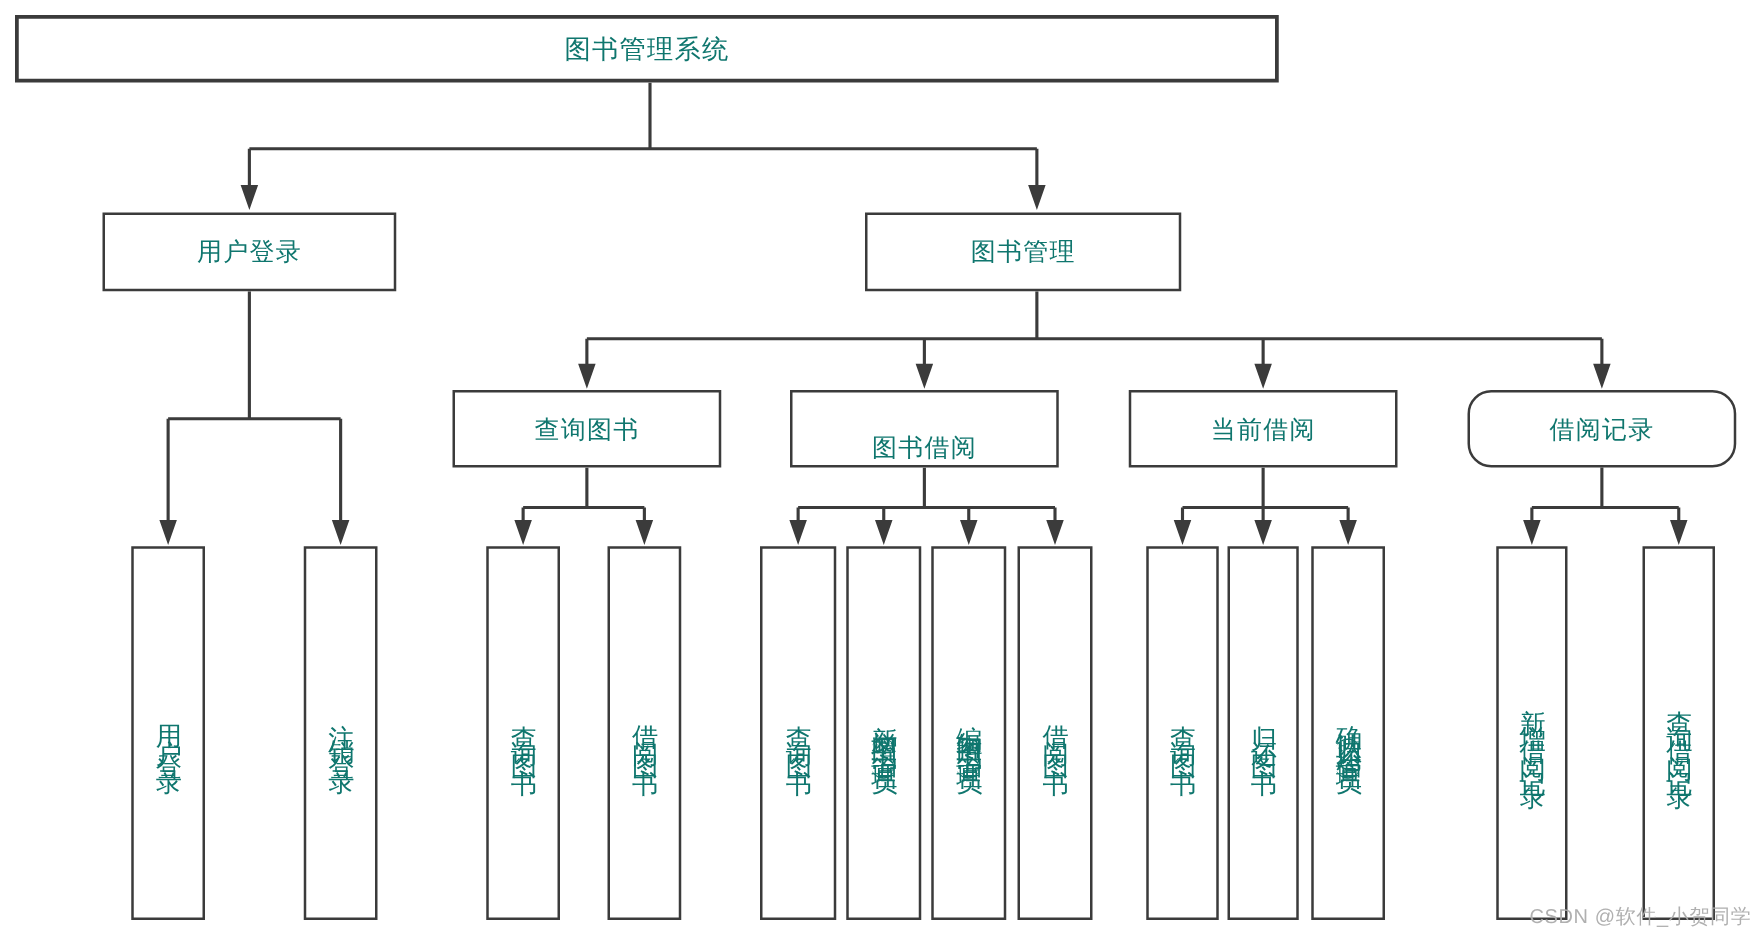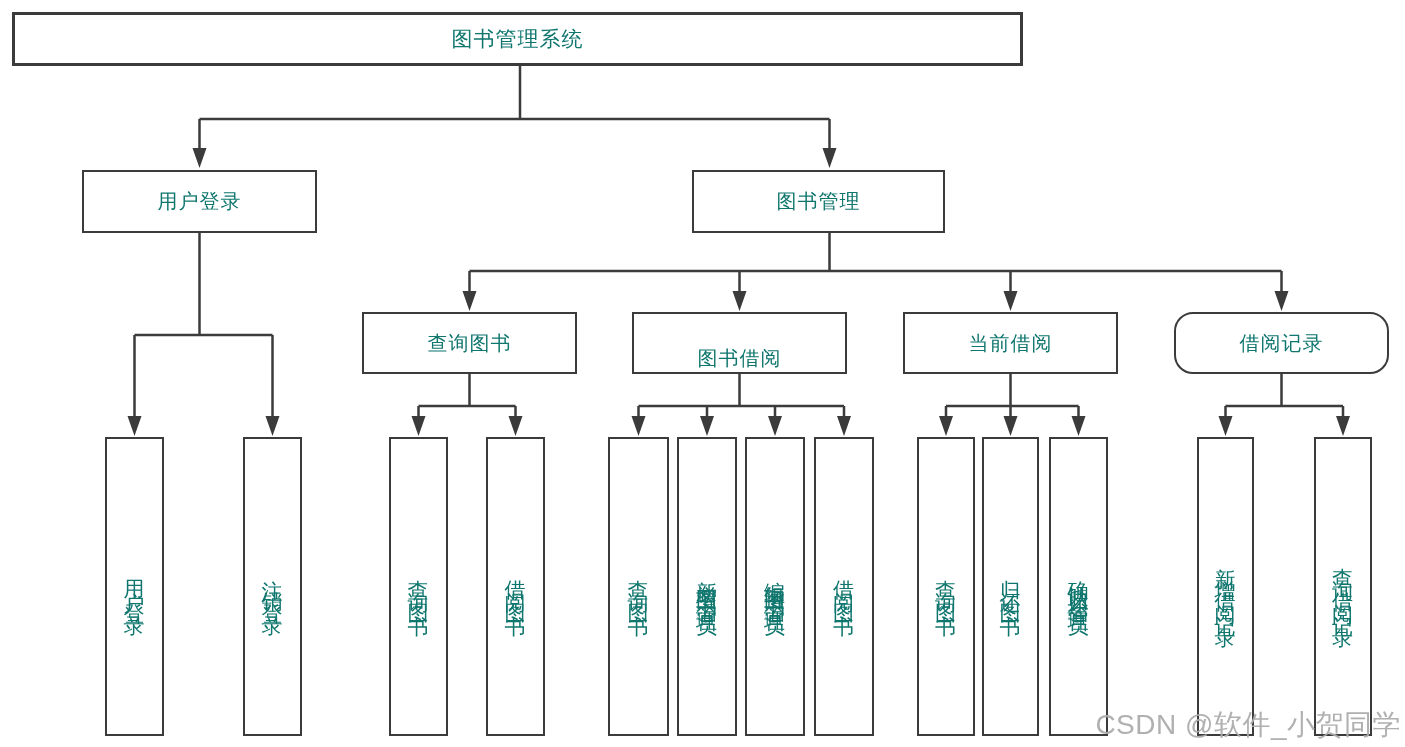--- a/index.html
+++ b/index.html
@@ -52,21 +52,21 @@
     white-space: nowrap;
   }
   .leaf .v-text.tight {
     letter-spacing: 5px;
   }
   #watermark {
     position: absolute;
     right: 4px;
     bottom: 3px;
     z-index: 3;
-    font-size: 28px;
+    font-size: 16px;
     color: rgba(172,172,172,0.95);
     letter-spacing: 0.5px;
     white-space: nowrap;
   }
 </style>
 </head>
 <body>
 
 <div id="canvas">
 

